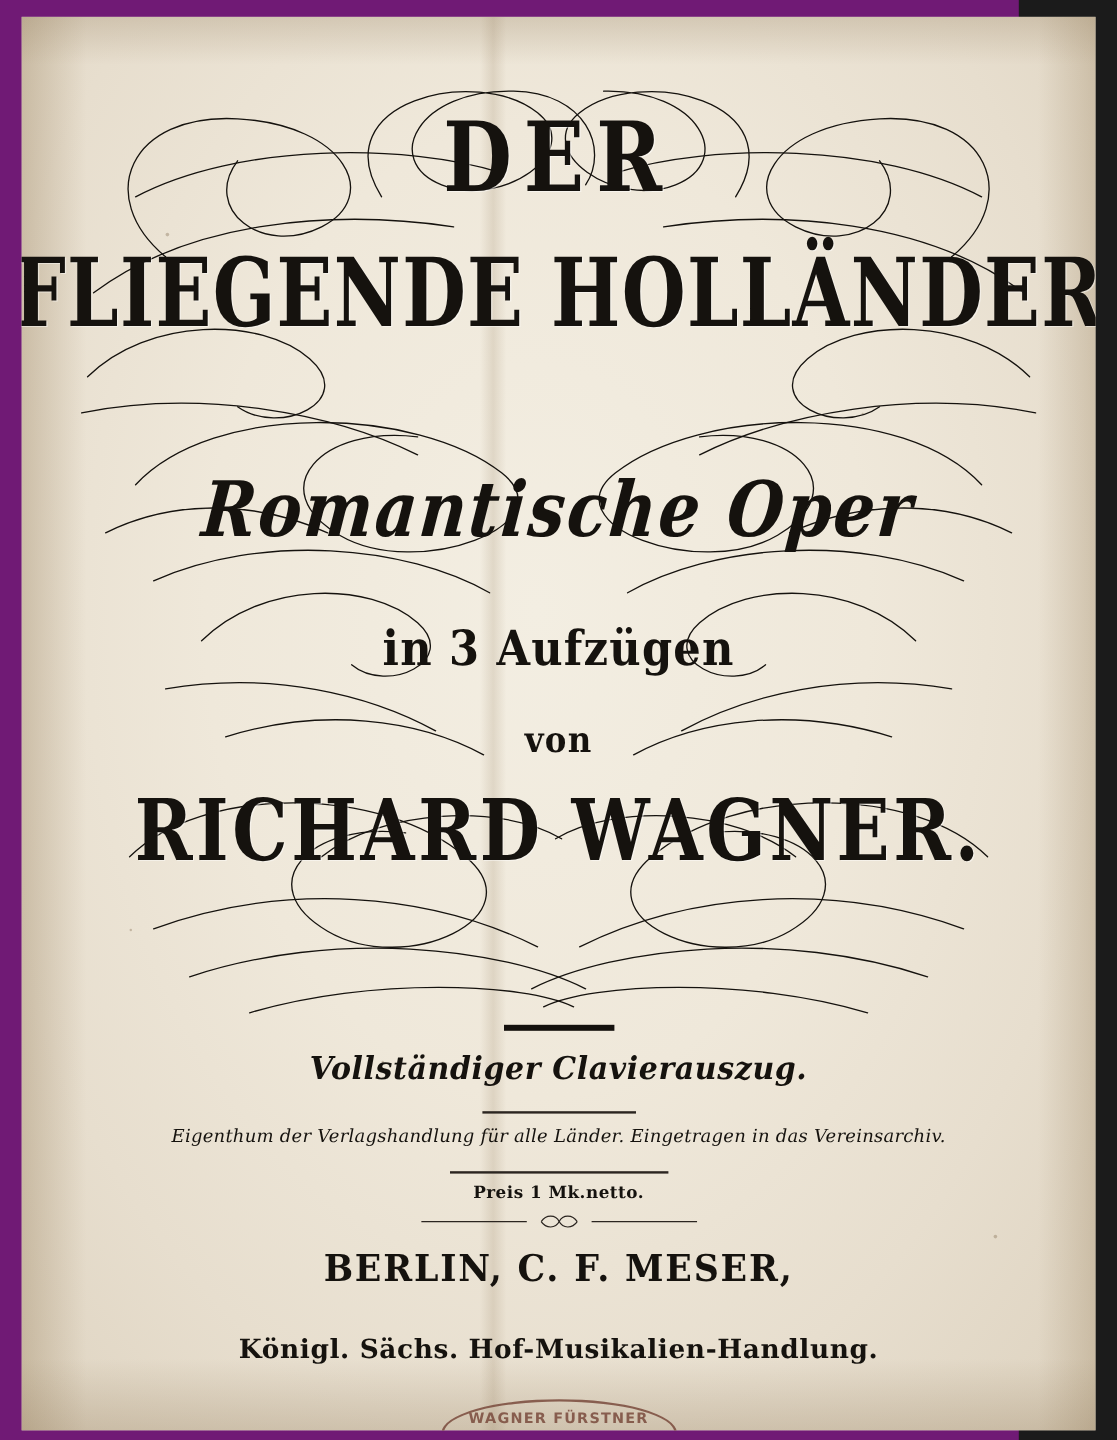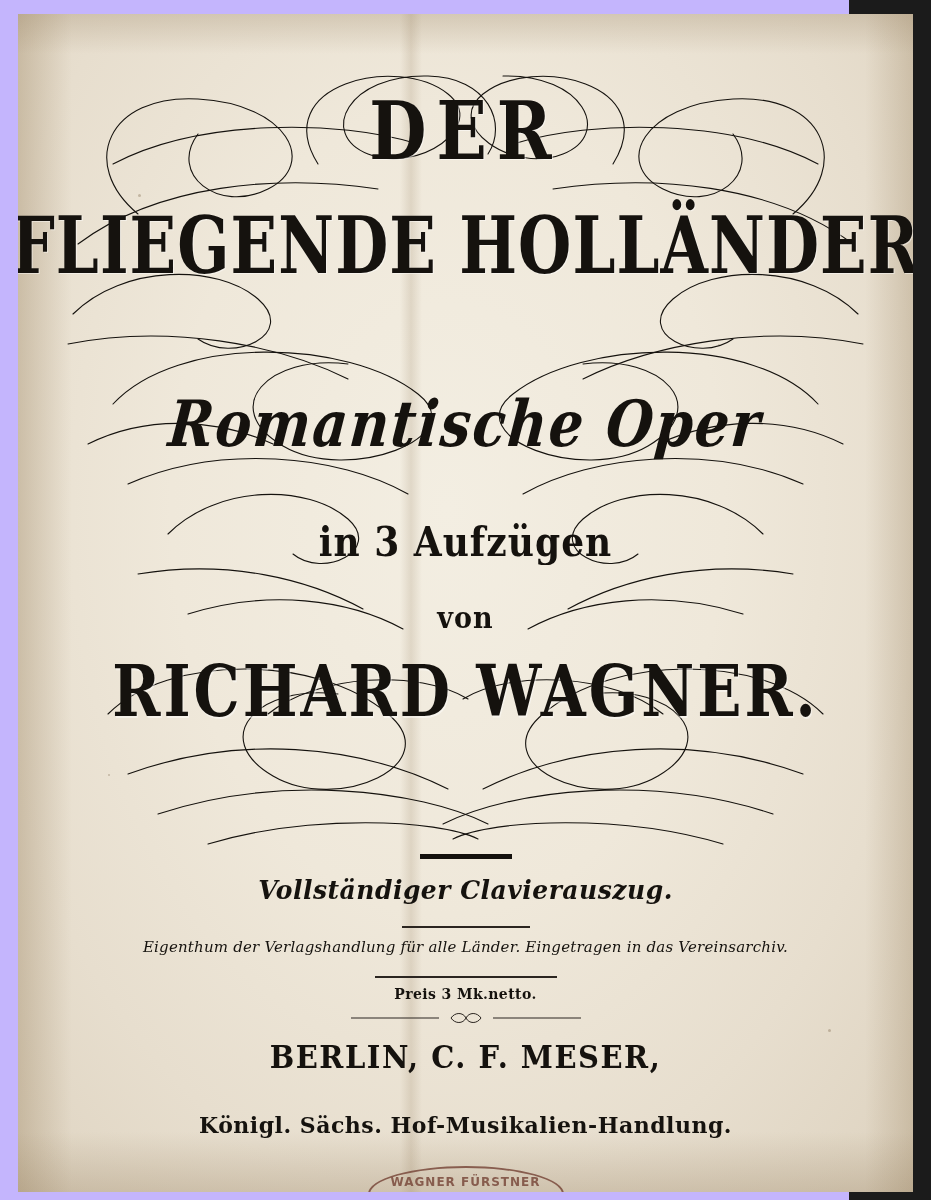--- a/index.html
+++ b/index.html
@@ -12,21 +12,21 @@
     height: 1200px;
     overflow: hidden;
     font-family: "Liberation Serif", serif;
   }
 
   
   #page {
     position: relative;
     width: 849px;
     height: 1200px;
-    background: #c4b5fd;
+    background: #701a75;
     box-sizing: border-box;
   }
 
   
   #sheet {
     position: absolute;
     left: 18px;
     top: 14px;
     width: 895px;
     height: 1178px;
@@ -356,21 +356,21 @@
       <div id="rule-1"></div>
 
       <div class="line" id="piano-reduction">Vollständiger Clavierauszug.</div>
 
       <div id="rule-2"></div>
 
       <div class="line" id="copyright">Eigenthum der Verlagshandlung für alle Länder. Eingetragen in das Vereinsarchiv.</div>
 
       <div id="rule-3"></div>
 
-      <div class="line" id="price">Preis 3 Mk.netto.</div>
+      <div class="line" id="price">Preis 1 Mk.netto.</div>
 
       <svg id="ornament" viewBox="0 0 230 16">
         <g fill="none" stroke="#2b2520" stroke-width="1">
           <path d="M0,8 L88,8"></path>
           <path d="M142,8 L230,8"></path>
           <path d="M100,8 C104,2 112,2 115,8 C118,14 126,14 130,8"></path>
           <path d="M100,8 C104,14 112,14 115,8 C118,2 126,2 130,8"></path>
         </g>
       </svg>
 

